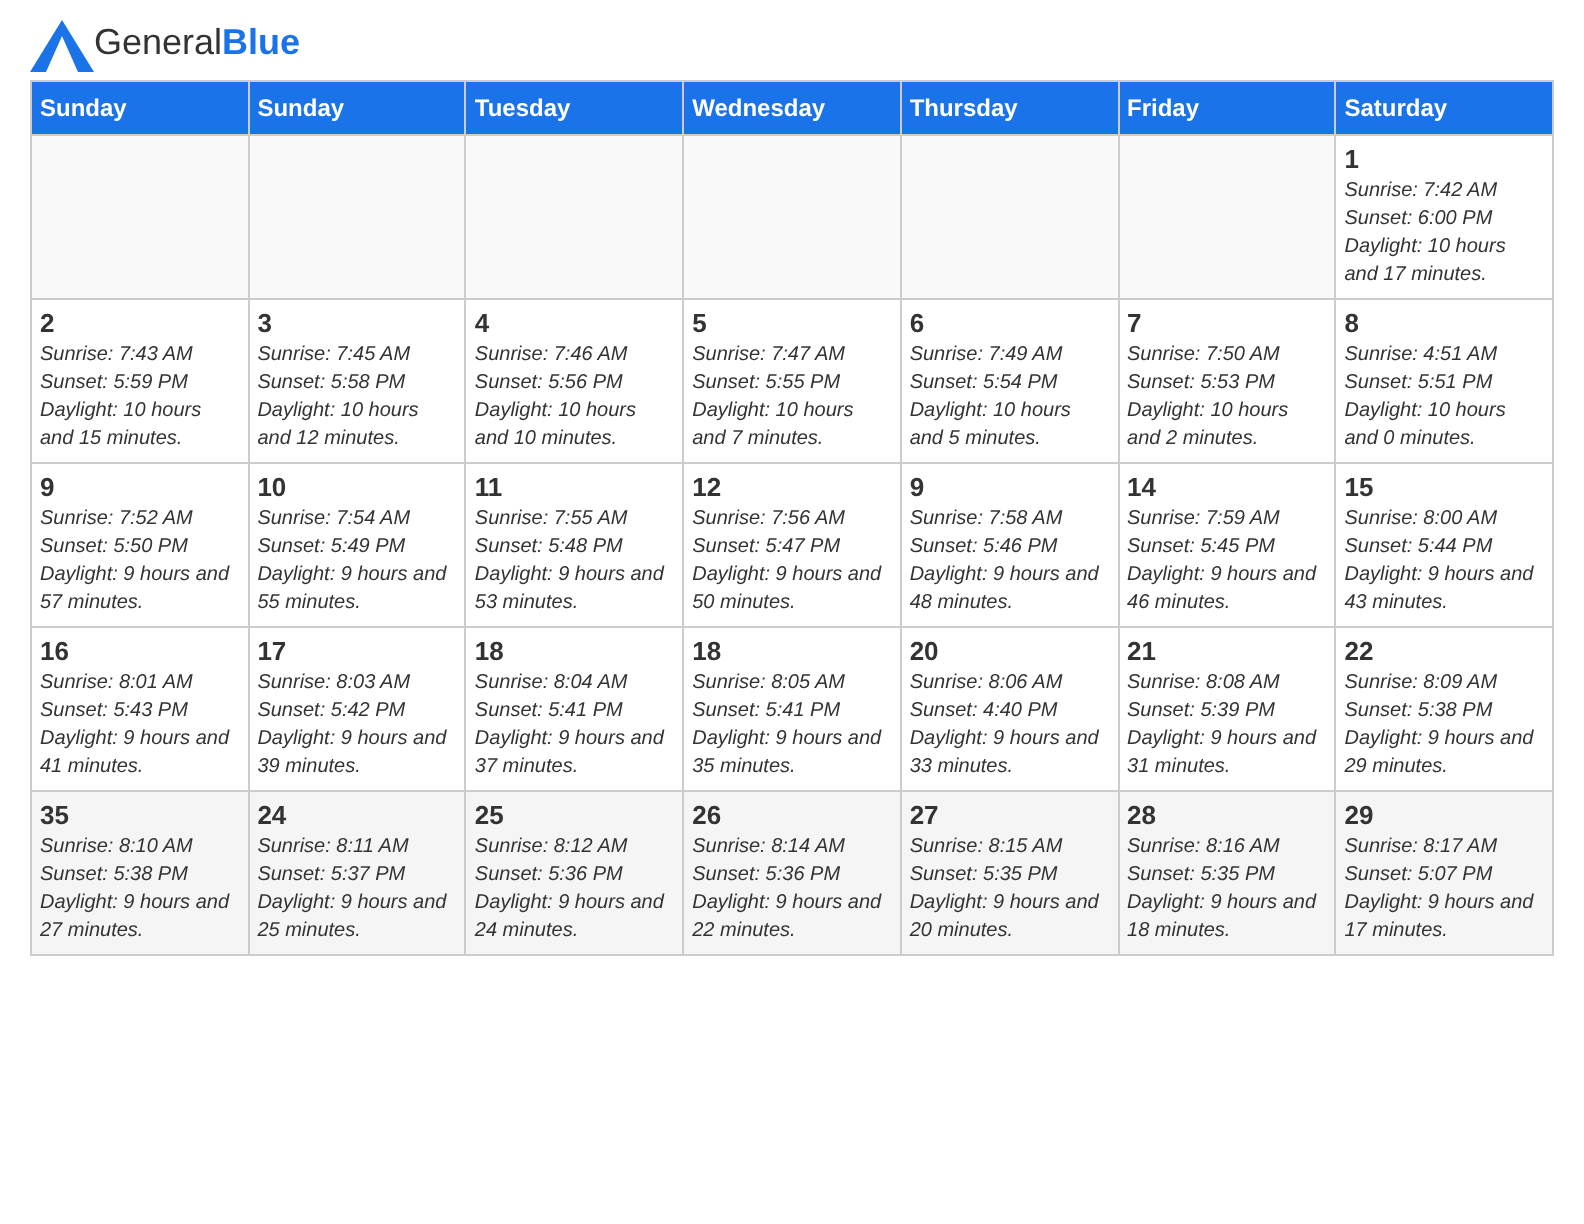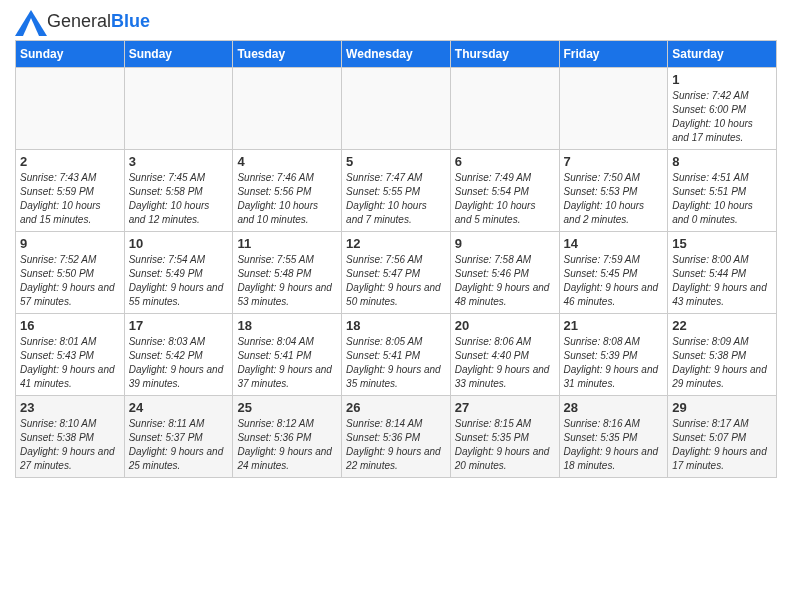--- a/index.html
+++ b/index.html
@@ -195,21 +195,21 @@
           </td>
           <td>
             <span class="day-num">22</span>
             <div class="day-info">Sunrise: 8:09 AM
 Sunset: 5:38 PM
 Daylight: 9 hours and 29 minutes.</div>
           </td>
         </tr>
         <tr>
           <td>
-            <span class="day-num">23</span>
+            <span class="day-num">35</span>
             <div class="day-info">Sunrise: 8:10 AM
 Sunset: 5:38 PM
 Daylight: 9 hours and 27 minutes.</div>
           </td>
           <td>
             <span class="day-num">24</span>
             <div class="day-info">Sunrise: 8:11 AM
 Sunset: 5:37 PM
 Daylight: 9 hours and 25 minutes.</div>
           </td>

